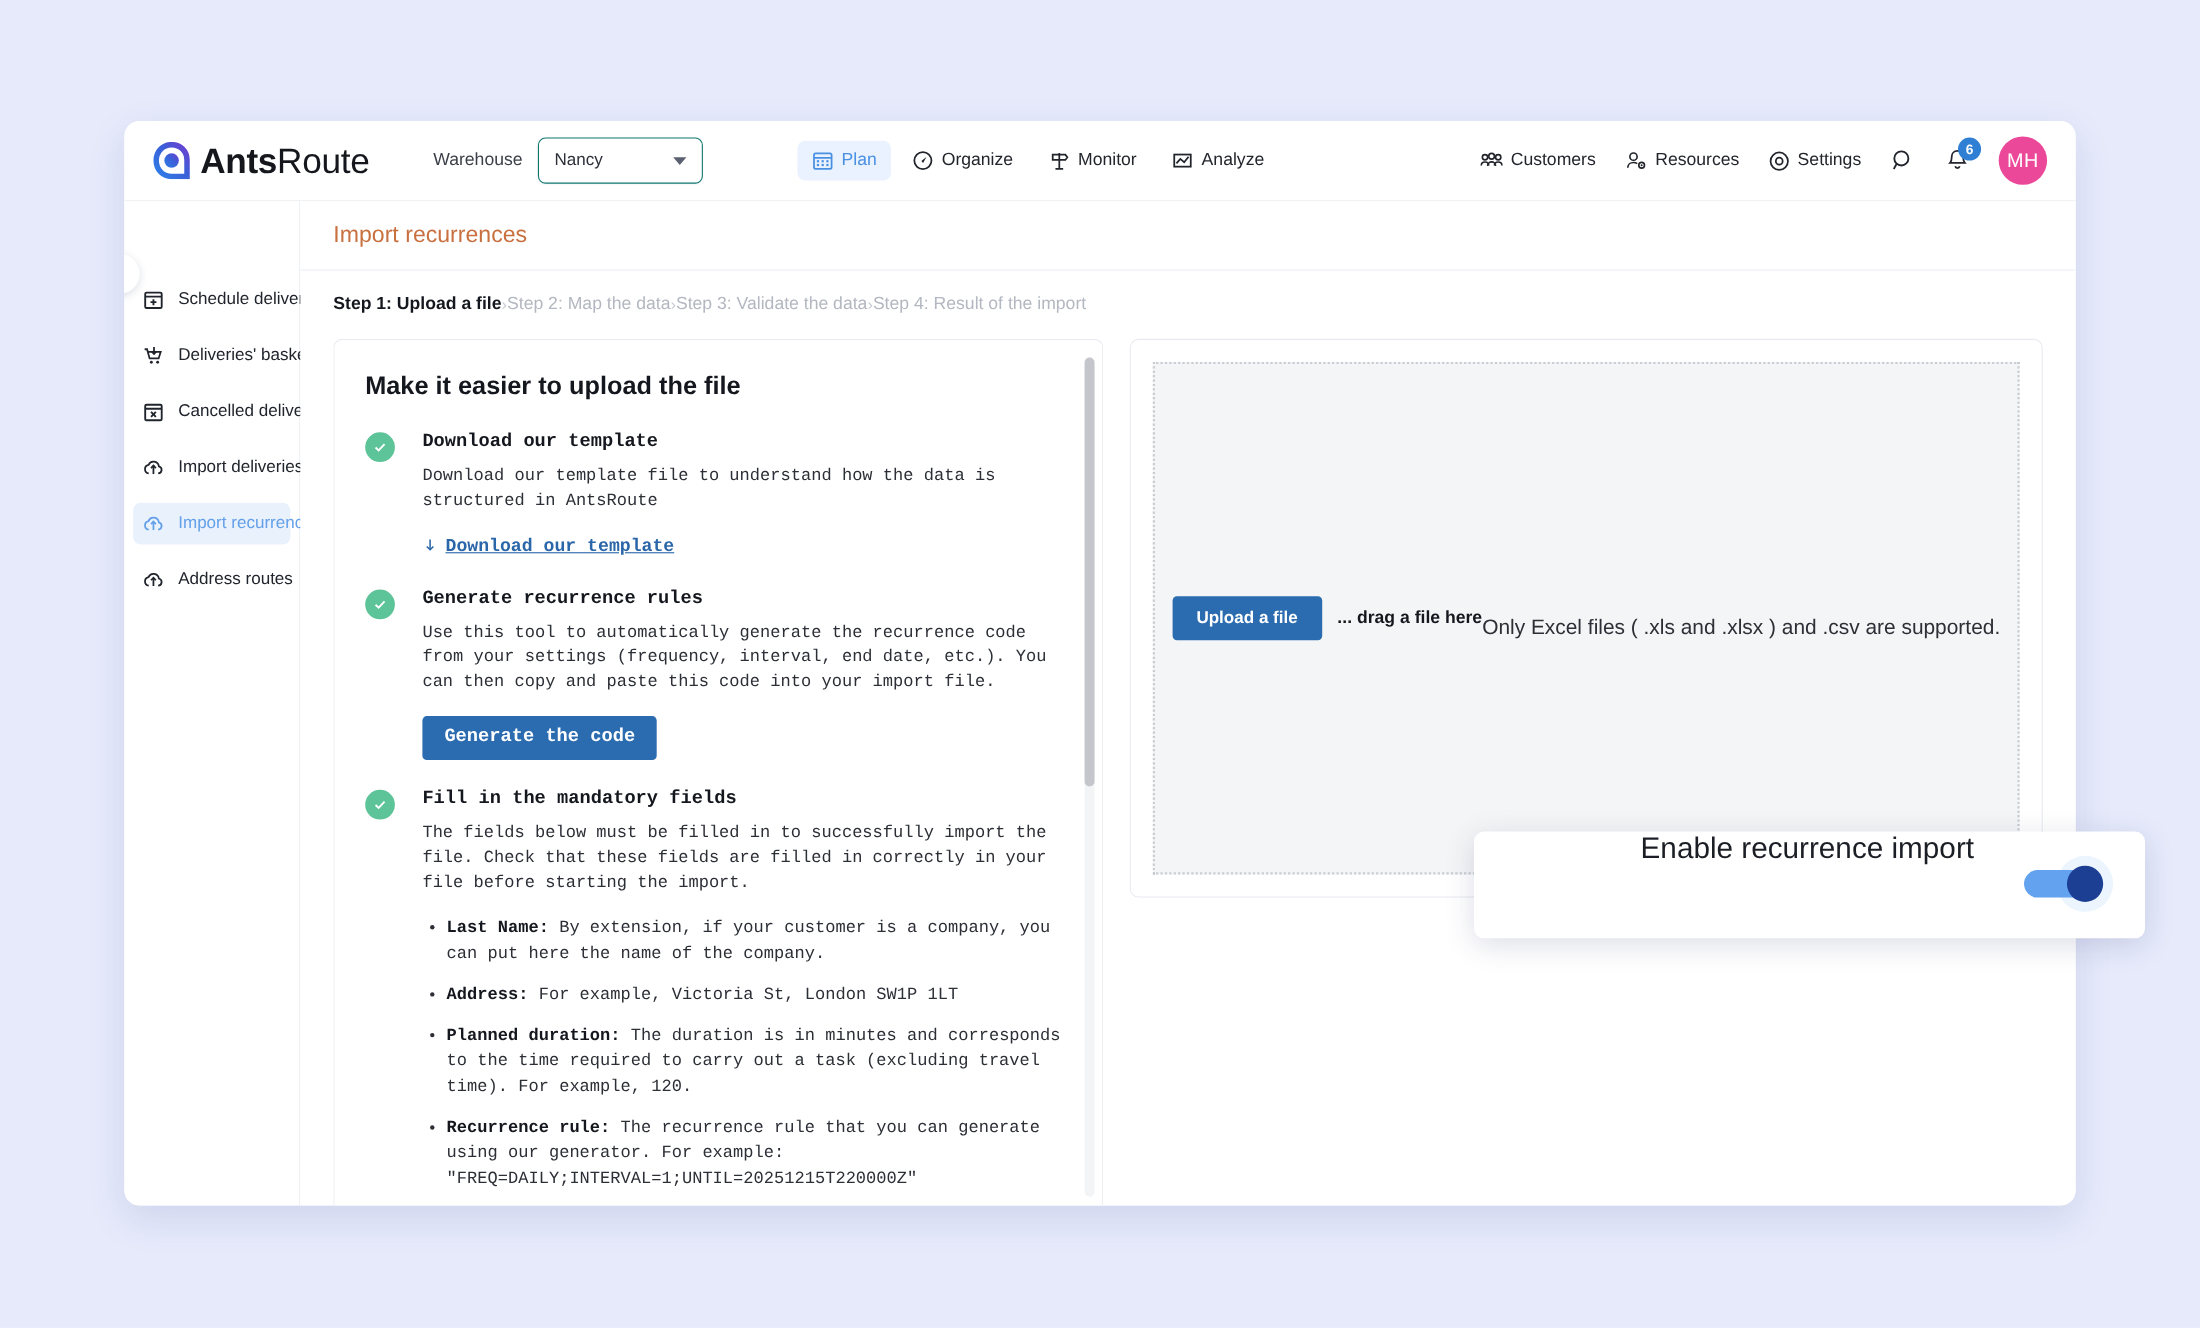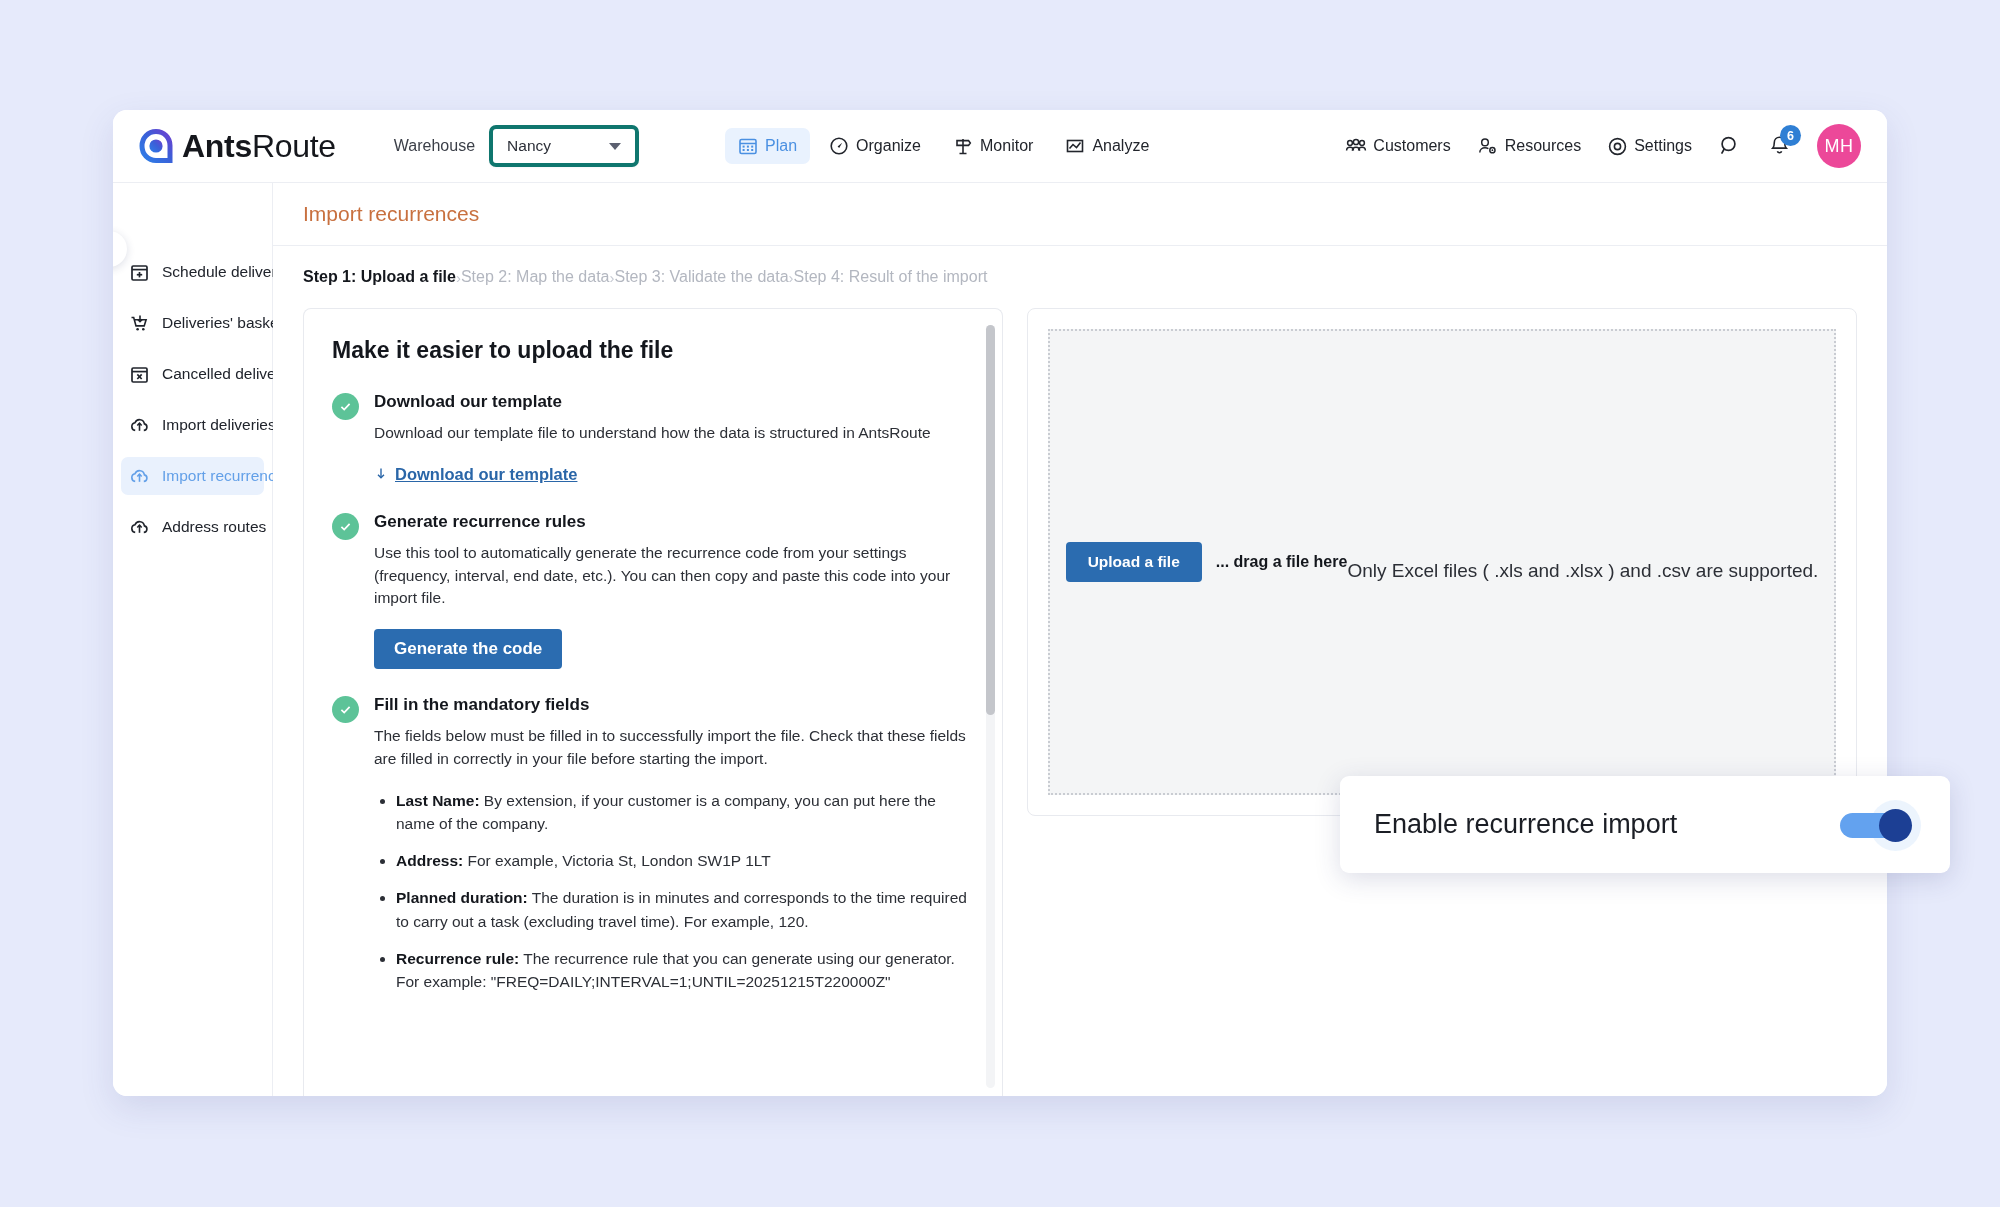--- a/index.html
+++ b/index.html
@@ -40,21 +40,21 @@
   .brand-text b { font-weight: 700; }
   .brand-text span { font-weight: 400; }
 
   .warehouse-group {
     display: flex; align-items: center; gap: 14px;
     margin-left: 58px;
   }
   .warehouse-label { font-size: 16px; color: #3b3f48; }
   .warehouse-select {
     width: 150px; height: 42px;
-    border: 4px solid #0f766e; border-radius: 7px;
+    border: 1px solid #0f766e; border-radius: 7px;
     background: #fff;
     display: flex; align-items: center; justify-content: space-between;
     padding: 0 14px;
     font-size: 15.5px; color: #2d3039;
     box-shadow: 0 1px 2px rgba(30,40,80,0.04);
   }
   .caret {
     width: 0; height: 0;
     border-left: 6px solid transparent;
     border-right: 6px solid transparent;
@@ -175,21 +175,21 @@
   }
   .scrollthumb {
     position: absolute; right: 7px; top: 16px; width: 9px; height: 390px;
     background: #c4c6cb; border-radius: 5px;
   }
 
   .panel-title {
     font-size: 23px; font-weight: 700; color: #14171d;
     margin-bottom: 28px;
   }
-  .block { display: flex; gap: 15px; margin-bottom: 26px; }
+  .block { display: flex; gap: 25px; margin-bottom: 26px; font-family: Liberation Mono, monospace; }
   .check {
     width: 27px; height: 27px; flex: 0 0 27px; margin-top: 1px;
     border-radius: 50%; background: #5dc398;
     display: flex; align-items: center; justify-content: center;
   }
   .block-body { flex: 1; min-width: 0; }
   .block-h { font-size: 17px; font-weight: 700; color: #14171d; margin-bottom: 10px; }
   .block-p { font-size: 15.5px; line-height: 1.47; color: #2c2f36; }
   .dl-link {
     display: inline-flex; align-items: center; gap: 7px;
@@ -234,28 +234,29 @@
     height: 40px; padding: 0 22px;
     background: #2b6cb0; color: #fff;
     border-radius: 4px; font-size: 15.5px; font-weight: 700;
   }
   .dz-drag { font-size: 16px; font-weight: 700; color: #14171d; }
   .dz-note { margin-top: 18px; font-size: 19px; color: #2c2f36; }
 
   
   .toggle-card {
     position: absolute;
-    left: 1340px; top: 776px;
+    left: 1340px; top: 756px;
     width: 610px; height: 97px;
     background: #fff;
     border-radius: 9px;
     box-shadow: 0 6px 26px rgba(45,55,110,0.17);
     display: flex; align-items: center;
     padding: 0 38px 0 34px;
     z-index: 20;
+    flex-direction: column;
   }
   .toggle-label { font-size: 27px; color: #1b1e25; font-weight: 400; }
   .switch {
     margin-left: auto;
     width: 72px; height: 32px;
     position: relative; display: flex; align-items: center;
   }
   .switch-track {
     position: absolute; left: 0; top: 4px;
     width: 60px; height: 25px; border-radius: 14px;

